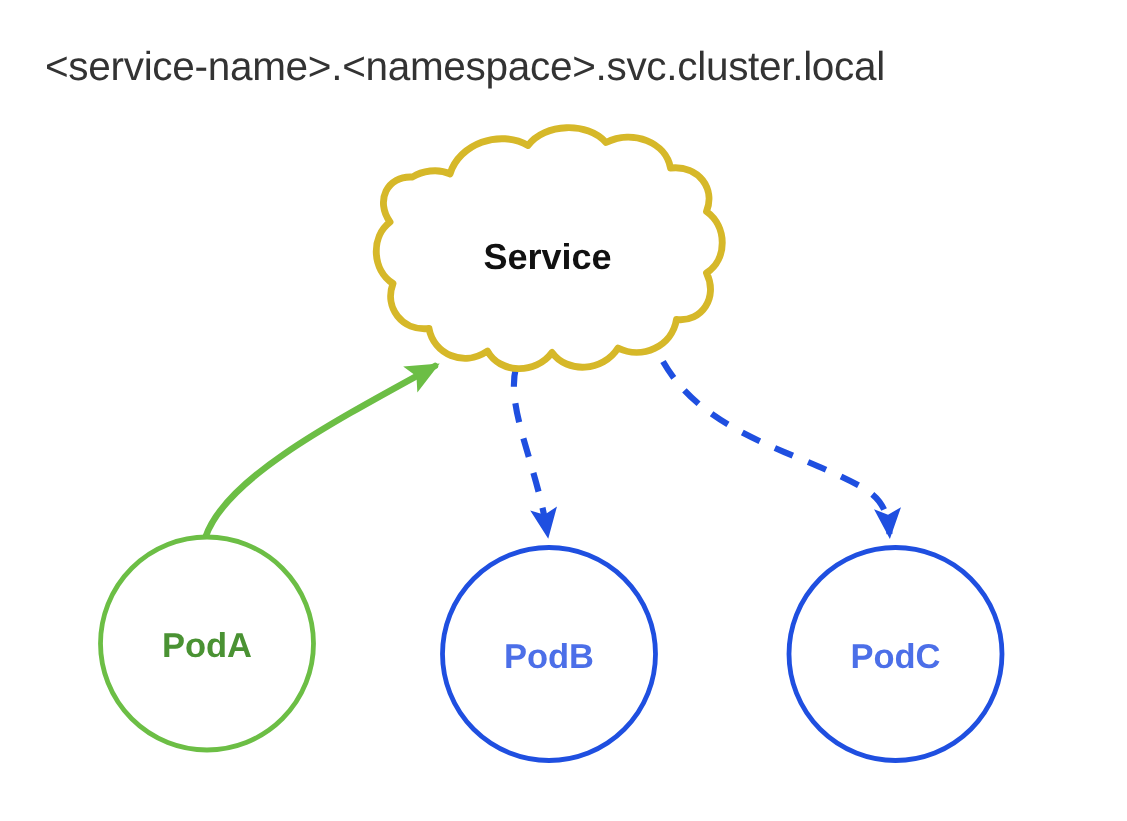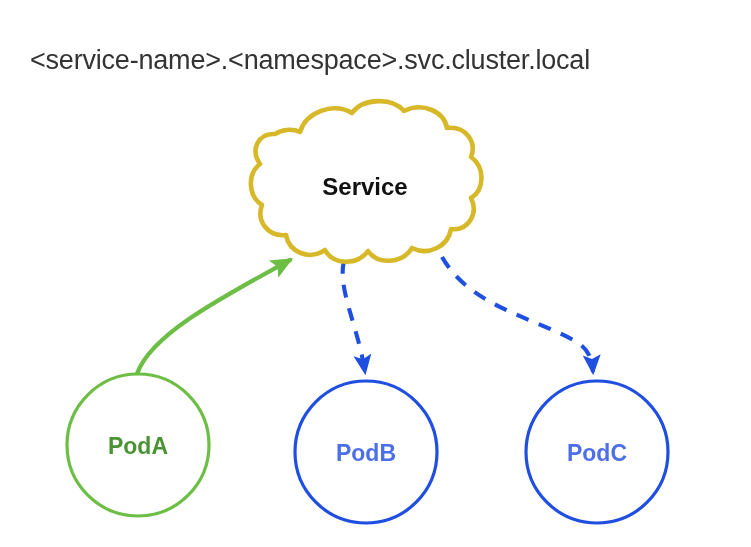--- a/index.html
+++ b/index.html
@@ -10,21 +10,21 @@
   body {
     width: 751px;
     height: 547px;
     position: relative;
     overflow: hidden;
     font-family: "Liberation Sans", sans-serif;
   }
   #diagram-root {
     position: absolute;
     left: 0;
-    top: 16px;
+    top: 0;
     width: 751px;
     height: 507px;
   }
   .dns-title {
     position: absolute;
     left: 30px;
     top: 29px;
     font-family: "Liberation Sans", sans-serif;
     font-size: 27px;
     font-weight: 400;

